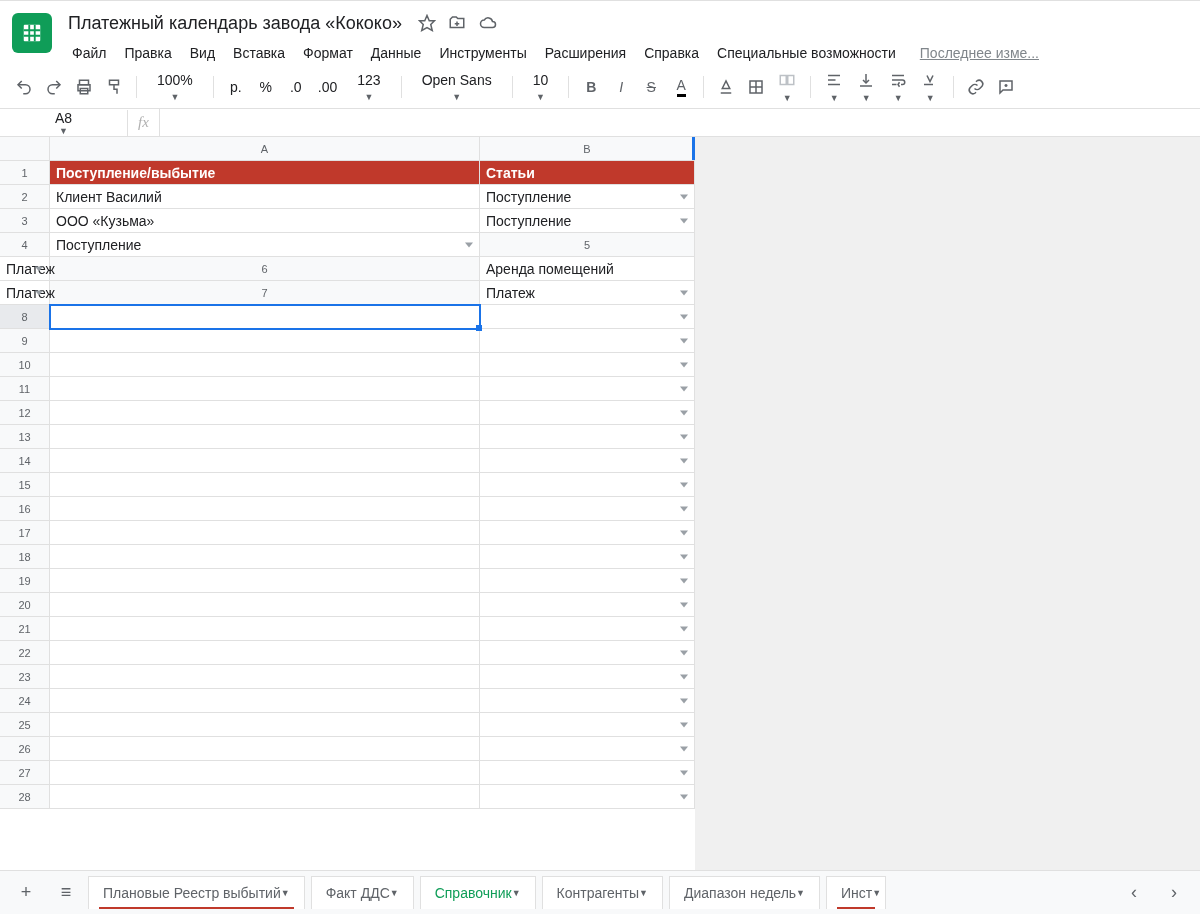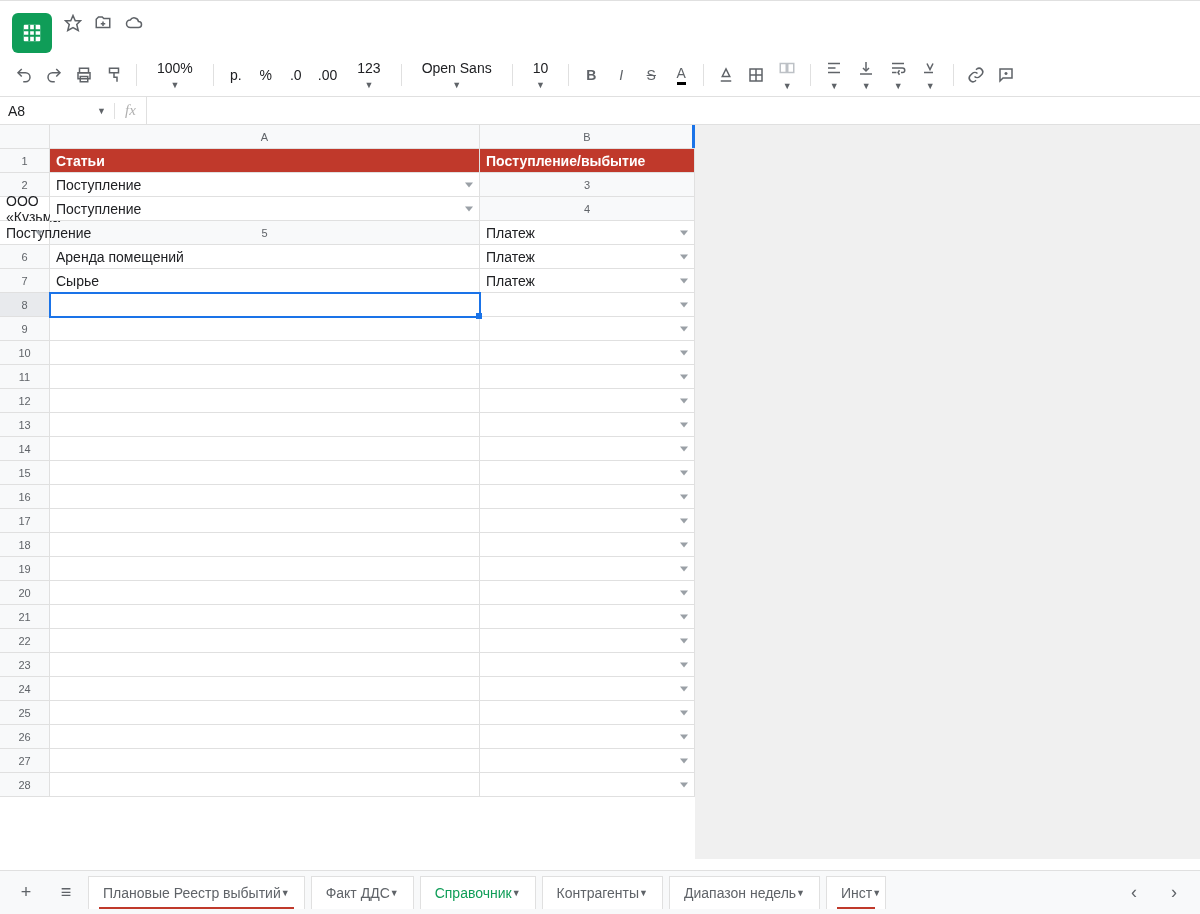--- a/index.html
+++ b/index.html
@@ -22,21 +22,21 @@
 .toolbar { display: flex; align-items: center; padding: 6px 10px; border-bottom: 1px solid #e0e0e0; gap: 2px; height: 44px; }
 .tb-btn { min-width: 28px; height: 28px; display: flex; align-items: center; justify-content: center; color: #5f6368; border-radius: 4px; cursor: pointer; padding: 0 4px; font-size: 14px; }
 .tb-sep { width: 1px; height: 22px; background: #e0e0e0; margin: 0 6px; }
 .tb-text { font-size: 14px; color: #202124; padding: 0 6px; }
 .tb-combo { display: flex; align-items: center; gap: 4px; padding: 0 6px; cursor: pointer; flex-direction: column; }
 .caret { font-size: 9px; color: #5f6368; }
 .text-color-underline { border-bottom: 3px solid #000; padding-bottom: 1px; }
 
 
 .fx-row { display: flex; align-items: center; border-bottom: 1px solid #e0e0e0; height: 28px; }
-.name-box { display: flex; align-items: center; justify-content: space-between; padding: 0 8px; border-right: 1px solid #e0e0e0; width: 115px; font-size: 14px; cursor:text; }
+.name-box { display: flex; align-items: center; justify-content: space-between; padding: 0 8px; border-right: 1px solid #e0e0e0; width: 128px; font-size: 14px; cursor:text;flex-direction:column; }
 .fx-label { padding: 0 10px; color: #b0b0b0; font-style: italic; font-family: serif; font-size: 15px; }
 .fx-input { flex: 1; border-left: 1px solid #e0e0e0; height: 100%; padding: 0 8px; }
 
 
 .grid-wrap { display: flex; height: calc(914px - 8px - 28px - 4px - 24px - 44px - 28px - 44px); }
 .grid { display: grid; grid-template-columns: 50px 430px 215px; grid-auto-rows: 24px; border-collapse: collapse; }
 .corner { background: #f8f9fa; border-right: 1px solid #e0e0e0; border-bottom: 1px solid #e0e0e0; }
 .col-h { background: #f8f9fa; border-right: 1px solid #e0e0e0; border-bottom: 1px solid #e0e0e0; display:flex; align-items:center; justify-content:center; color:#5f6368; font-size:11px; position:relative; cursor:pointer;}
 .col-h .resize-handle { position:absolute; right:-2px; top:0; bottom:0; width:4px; cursor:col-resize;}
 .col-h.sel-border::after{content:"";position:absolute;right:-1px;top:0;bottom:0;width:3px;background:#1a73e8;}
@@ -66,39 +66,53 @@
 <div class="app-header">
   <div class="app-logo">
     <svg viewBox="0 0 24 24">
         <rect x="3" y="3" width="18" height="18" fill="#fff" rx="1"></rect>
         <rect x="3" y="3" width="18" height="18" fill="none" stroke="#0f9d58" stroke-width="0"></rect>
         <path d="M3 9h18M3 15h18M9 3v18M15 3v18" stroke="#0f9d58" stroke-width="2"></path>
       </svg>
   </div>
   <div class="header-main">
     <div class="title-row">
+      <span class="doc-title">Платежный календарь завода «Кококо»</span>
       <div class="title-icons">
         <span>
             <svg width="18" height="18" viewBox="0 0 24 24" fill="none" stroke="#5f6368" stroke-width="2">
               <polygon points="12 2 15 9 22 9 17 14 19 22 12 18 5 22 7 14 2 9 9 9"></polygon>
             </svg>
           </span>
         <span>
             <svg width="18" height="18" viewBox="0 0 24 24" fill="none" stroke="#5f6368" stroke-width="2">
               <path d="M3 7l3-3h5l2 2h8v12H3z"></path>
               <path d="M12 10v6M9 13h6"></path>
             </svg>
           </span>
         <span>
             <svg width="20" height="18" viewBox="0 0 24 24" fill="none" stroke="#5f6368" stroke-width="2">
               <path d="M18 18a4 4 0 0 0 0-8 6 6 0 0 0-11-2 5 5 0 0 0 0 10z"></path>
             </svg>
           </span>
       </div>
     </div>
+    <div class="menu-row" id="menu-row">
+        <div class="menu-item">Файл</div>
+        <div class="menu-item">Правка</div>
+        <div class="menu-item">Вид</div>
+        <div class="menu-item">Вставка</div>
+        <div class="menu-item">Формат</div>
+        <div class="menu-item">Данные</div>
+        <div class="menu-item">Инструменты</div>
+        <div class="menu-item">Расширения</div>
+        <div class="menu-item">Справка</div>
+        <div class="menu-item">Специальные возможности</div>
+        <div class="last-edit">Последнее изме...</div>
+      </div>
   </div>
 </div>
 
 <div class="toolbar">
   <div class="tb-btn">
       <svg width="18" height="18" viewBox="0 0 24 24" fill="none" stroke="#5f6368" stroke-width="2">
         <path d="M9 14l-5-5 5-5"></path>
         <path d="M4 9h10a6 6 0 0 1 0 12h-3"></path>
       </svg>
     </div>
@@ -231,36 +245,36 @@
   <div class="fx-label">fx</div>
   <div class="fx-input"></div>
 </div>
 
 <div class="grid-wrap">
   <div class="grid" id="grid">
       <div class="corner"></div>
       <div class="col-h">A<div class="resize-handle"></div></div>
       <div class="col-h sel-border">B<div class="resize-handle"></div></div>
       <div class="row-h">1</div>
+      <div class="cell header-red">Поступление/выбытие</div>
       <div class="cell header-red">Статьи</div>
-      <div class="cell header-red">Поступление/выбытие</div>
       <div class="row-h">2</div>
+      <div class="cell">Клиент Василий</div>
       <div class="cell dropdown">Поступление</div>
       <div class="row-h">3</div>
       <div class="cell">ООО «Кузьма»</div>
       <div class="cell dropdown">Поступление</div>
       <div class="row-h">4</div>
       <div class="cell dropdown">Поступление</div>
       <div class="row-h">5</div>
       <div class="cell dropdown">Платеж</div>
       <div class="row-h">6</div>
       <div class="cell">Аренда помещений</div>
       <div class="cell dropdown">Платеж</div>
       <div class="row-h">7</div>
-      <div class="cell">Сырье</div>
       <div class="cell dropdown">Платеж</div>
       <div class="row-h selected">8</div>
       <div class="cell selected"></div>
       <div class="cell dropdown"></div>
       <div class="row-h">9</div>
       <div class="cell"></div>
       <div class="cell dropdown"></div>
       <div class="row-h">10</div>
       <div class="cell"></div>
       <div class="cell dropdown"></div>

